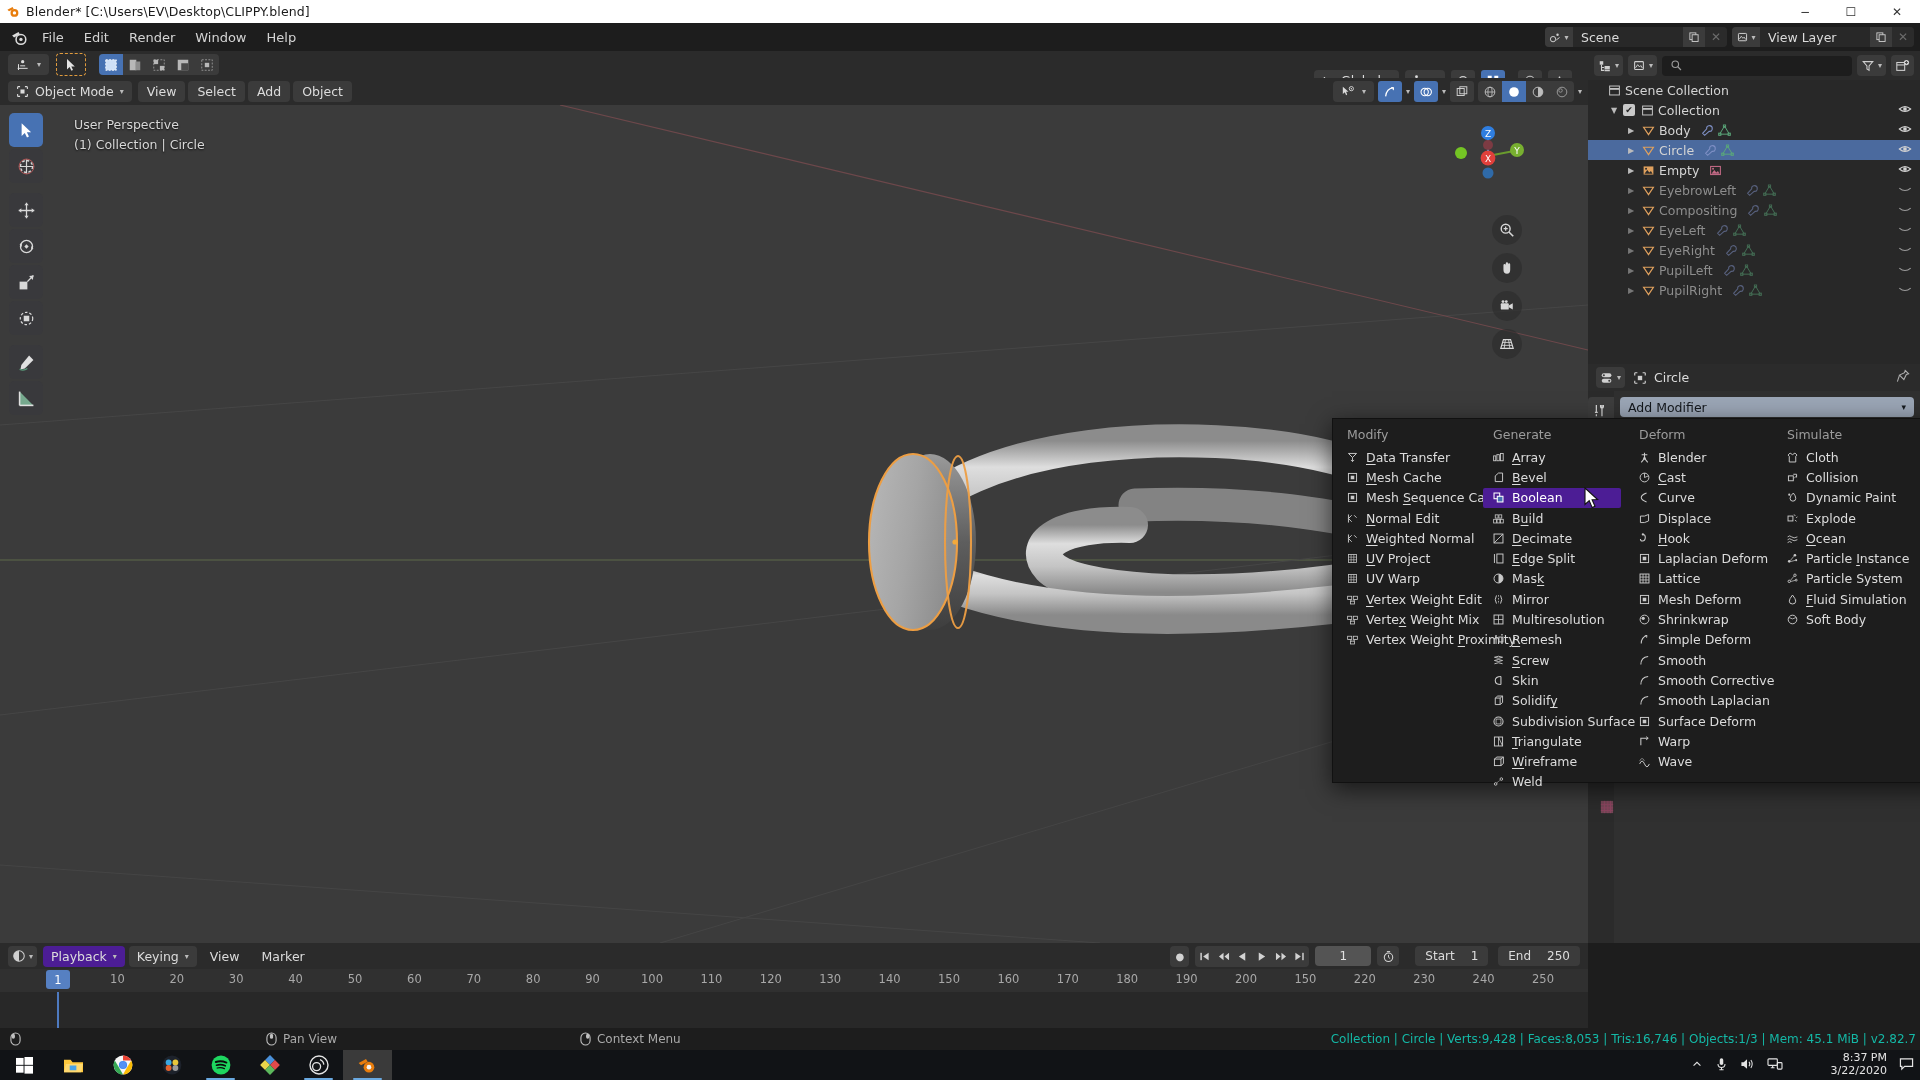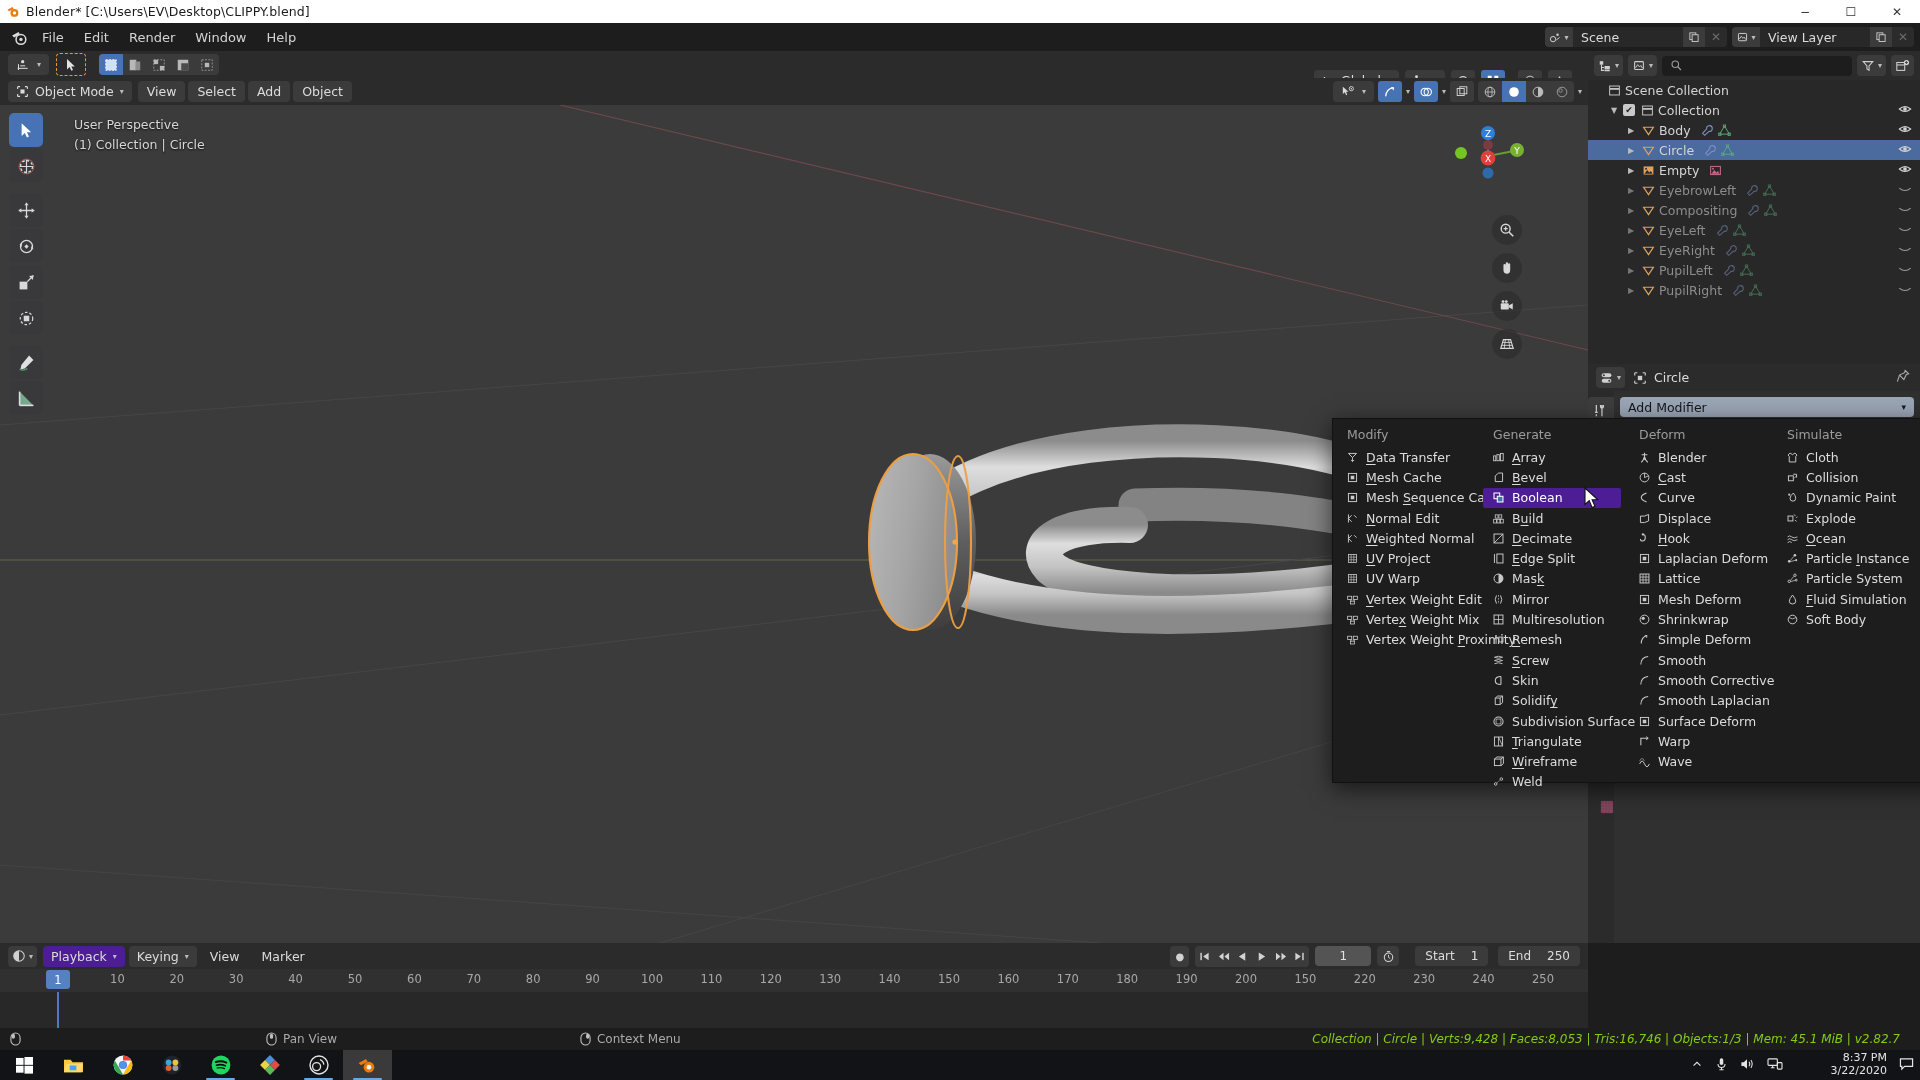--- a/index.html
+++ b/index.html
@@ -141,21 +141,21 @@
     border-radius:3px; display:flex; align-items:center; justify-content:center;
     font-size:11.5px; color:#fff; transform:translateX(-50%); }
   #tl-body { position:absolute; left:0; top:49px; width:1588px; height:36px;
     background:#282828; }
   #ph-line { position:absolute; top:0; width:2px; height:36px; background:#4e7ac0; }
 
   
   #statusbar { position:absolute; left:0; top:1028px; width:1920px; height:22px;
     background:#1d1d1d; display:flex; align-items:center; font-size:12px; color:#a9a9a9; }
   .sb-item { display:flex; align-items:center; gap:6px; }
-  #sb-right { position:absolute; right:20px; font-size:12px; color:#84cc16;font-style:italic; }
+  #sb-right { position:absolute; right:4px; font-size:12px; color:#14b8a6; }
 
   
   #taskbar { position:absolute; left:0; top:1050px; width:1920px; height:30px;
     background:#111316; display:flex; align-items:center; }
   .tbapp { width:49px; height:30px; display:flex; align-items:center;
     justify-content:center; position:relative; }
   .tbapp.active { background:#3a3a3a; }
   .tbapp .uline-ind { position:absolute; bottom:0; left:10px; width:29px; height:2.5px;
     background:#6aa9e0; border-radius:2px; }
   #tray { position:absolute; right:0; top:0; height:30px; display:flex;

